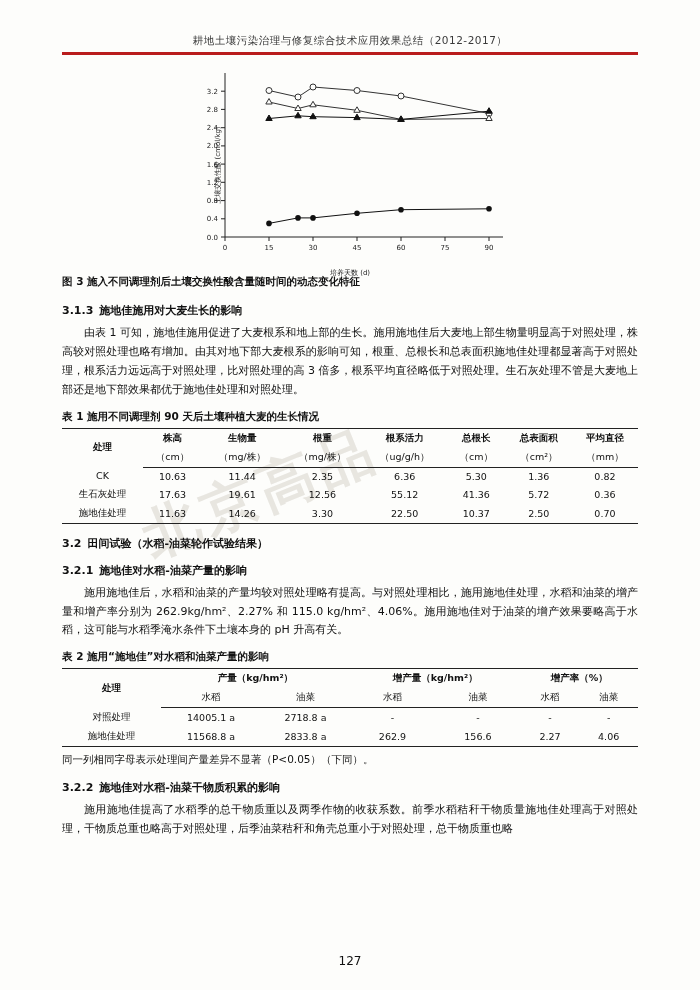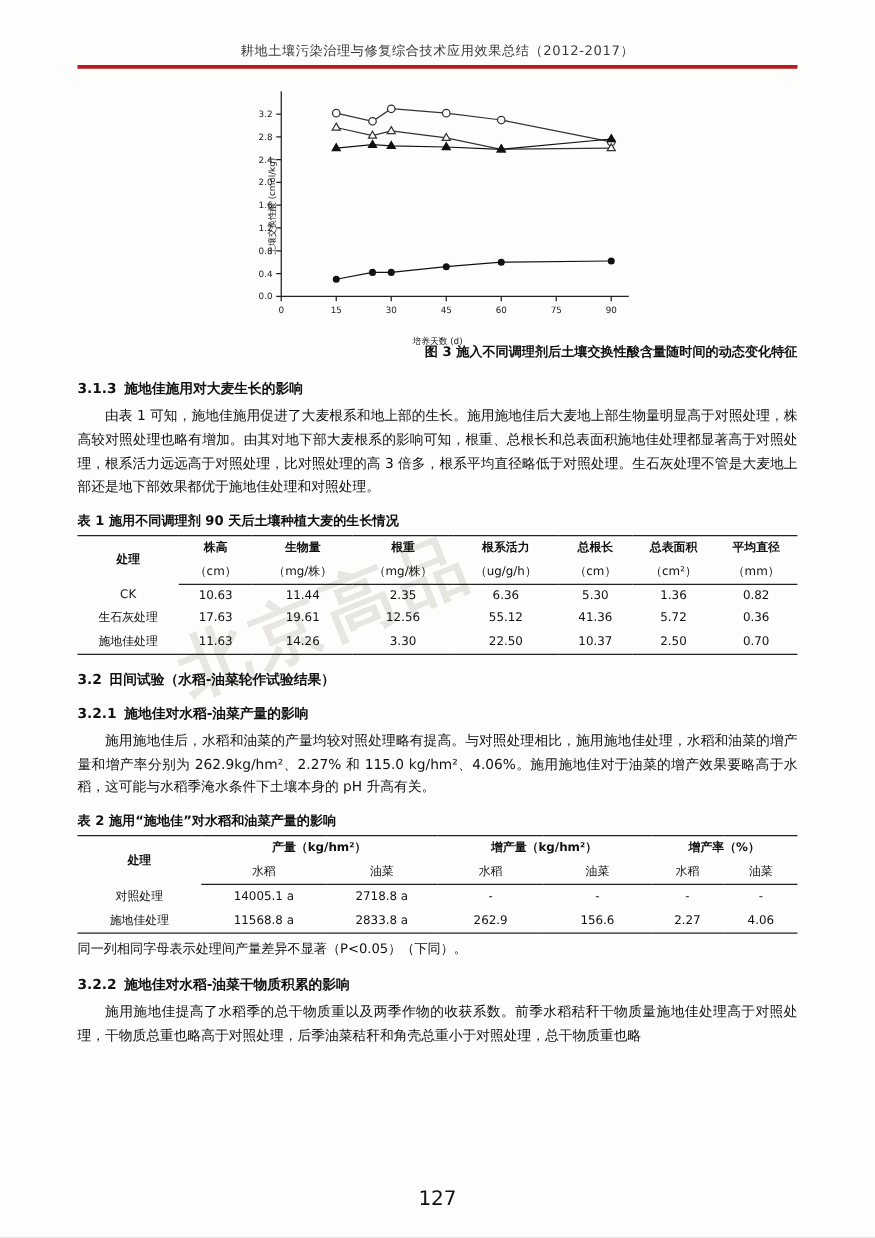--- a/index.html
+++ b/index.html
@@ -56,21 +56,21 @@
     display: flex;
     justify-content: center;
     margin-top: 4px;
   }
   .chart-box {
     position: relative;
     width: 330px;
     height: 200px;
   }
   .chart-caption {
-    text-align: right;
+    text-align: left;
     font-size: 10.5px;
     font-weight: bold;
     margin-top: 10px;
     margin-bottom: 14px;
     font-family: "DejaVu Sans", sans-serif;
     color: #111;
   }
   .ylabel {
     position: absolute;
     left: -6px;
@@ -140,21 +140,21 @@
   table.doc thead tr.top th { border-top: 1.2px solid #222; font-weight: bold; }
   table.doc tr.headline td, table.doc tr.headline th { border-bottom: 0.8px solid #222; }
   table.doc tr.botline td { border-bottom: 1.2px solid #222; }
   .t1 td:first-child, .t1 th:first-child { text-align: center; }
   .footer-num {
     position: absolute;
     bottom: 22px;
     left: 0;
     width: 100%;
     text-align: center;
-    font-size: 16px;
+    font-size: 12px;
     font-family: "DejaVu Sans", sans-serif;
     color: #111;
   }
 </style>
 </head>
 <body>
 
 <div class="page">
 
   <div class="watermark">北京高品</div>

